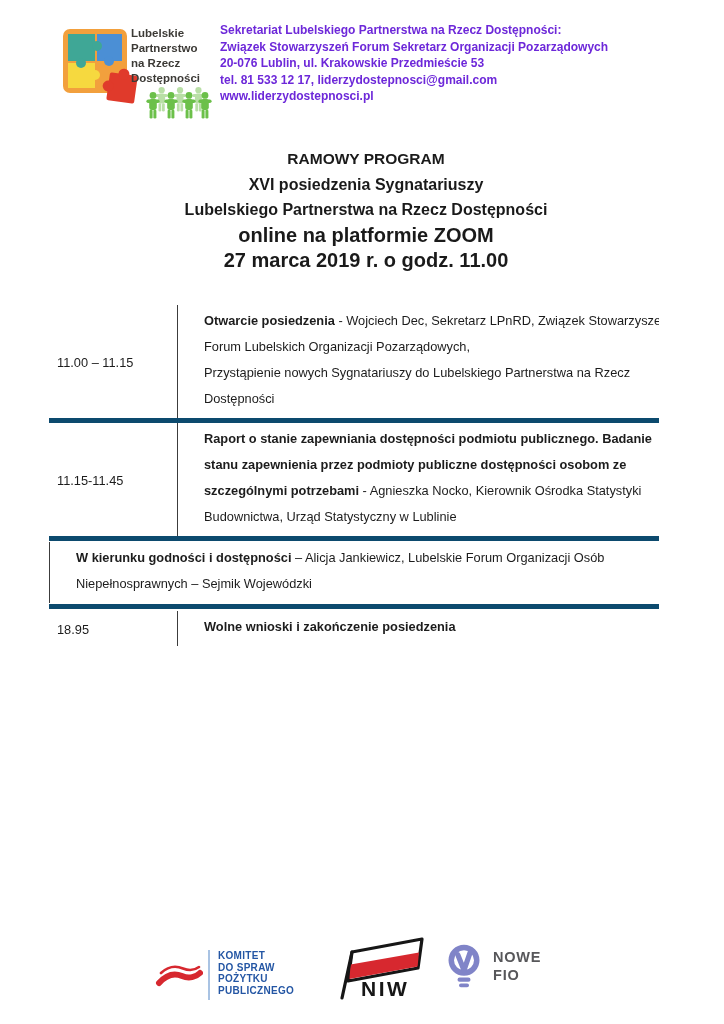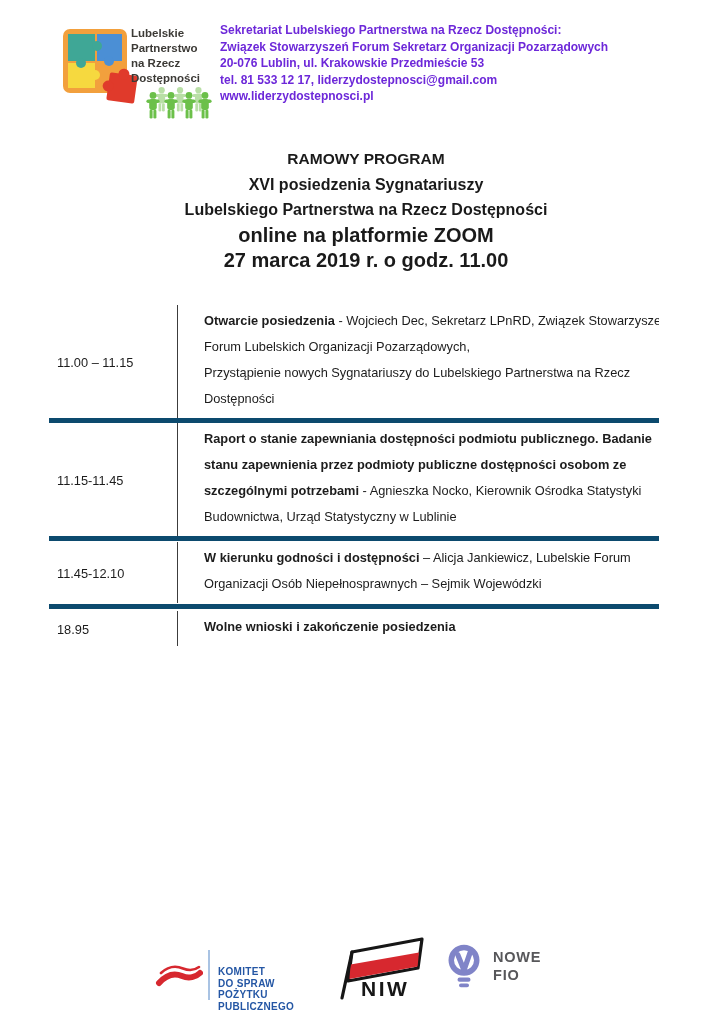--- a/index.html
+++ b/index.html
@@ -31,21 +31,21 @@
   .agenda-row:nth-child(2){min-height:104px;}
   .agenda-row:nth-child(3){min-height:63px;}
   .agenda-row:nth-child(4){min-height:38px;}
   .cell-time{flex:0 0 116px;width:116px;padding:3px 4px 0 8px;line-height:26px;}
   .cell-content{flex:1;border-left:1px solid #3c3c3c;padding:3px 16px 6px 26px;line-height:26px;}
 
   
   .komitet{position:absolute;left:155px;top:946px;display:flex;align-items:flex-start;}
   .komitet-swoosh{margin-top:16px;}
   .komitet-divider{width:2px;height:50px;background:#a9c3e3;margin:4px 8px 0 5px;}
-  .komitet-text{margin-top:20px;font-size:10px;line-height:11.5px;letter-spacing:0.3px;
+  .komitet-text{margin-top:4px;font-size:10px;line-height:11.5px;letter-spacing:0.3px;
     color:#2456a4;font-weight:600;}
   .komitet-line.bold{font-weight:800;}
   .niw{position:absolute;left:336px;top:936px;}
   .fio{position:absolute;left:444px;top:944px;display:flex;align-items:flex-start;}
   .fio-text{margin-left:9px;margin-top:5px;font-size:14.5px;line-height:17.5px;
     letter-spacing:0.8px;color:#57575a;font-weight:500;}
 </style>
 </head>
 <body>
 
@@ -118,21 +118,20 @@
   <div class="agenda">
       <div class="agenda-row">
         <div class="cell-time">11.00 – 11.15</div>
         <div class="cell-content"><span class="bold">Otwarcie posiedzenia</span><span> - Wojciech Dec, Sekretarz LPnRD, Związek Stowarzyszeń Forum Lubelskich Organizacji Pozarządowych,</span><br><span>Przystąpienie nowych Sygnatariuszy do Lubelskiego Partnerstwa na Rzecz Dostępności</span></div>
       </div>
       <div class="agenda-row">
         <div class="cell-time">11.15-11.45</div>
         <div class="cell-content"><span class="bold">Raport o stanie zapewniania dostępności podmiotu publicznego. Badanie stanu zapewnienia przez podmioty publiczne dostępności osobom ze szczególnymi potrzebami</span><span> - Agnieszka Nocko, Kierownik Ośrodka Statystyki Budownictwa, Urząd Statystyczny w Lublinie</span></div>
       </div>
       <div class="agenda-row">
-        <div class="cell-time">11.45-12.10</div>
         <div class="cell-content"><span class="bold">W kierunku godności i dostępności</span><span> – Alicja Jankiewicz, Lubelskie Forum Organizacji Osób Niepełnosprawnych – Sejmik Wojewódzki</span></div>
       </div>
       <div class="agenda-row">
         <div class="cell-time">18.95</div>
         <div class="cell-content"><span class="bold">Wolne wnioski i zakończenie posiedzenia</span></div>
       </div>
     </div>
 
   <div class="komitet">
     <svg class="komitet-swoosh" width="48" height="30" viewBox="0 0 48 30">

